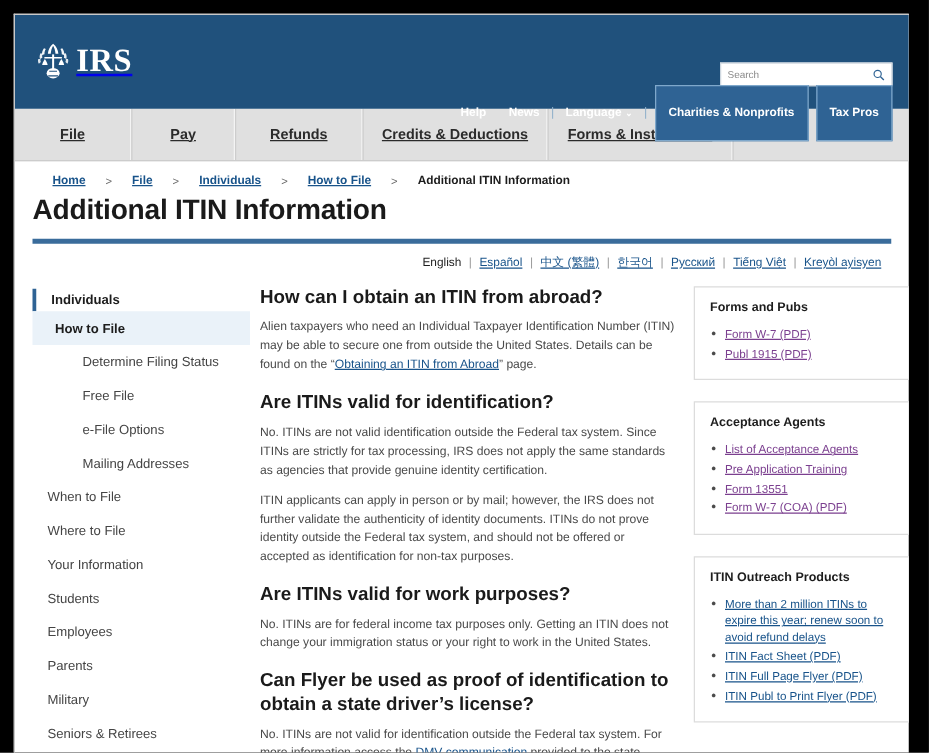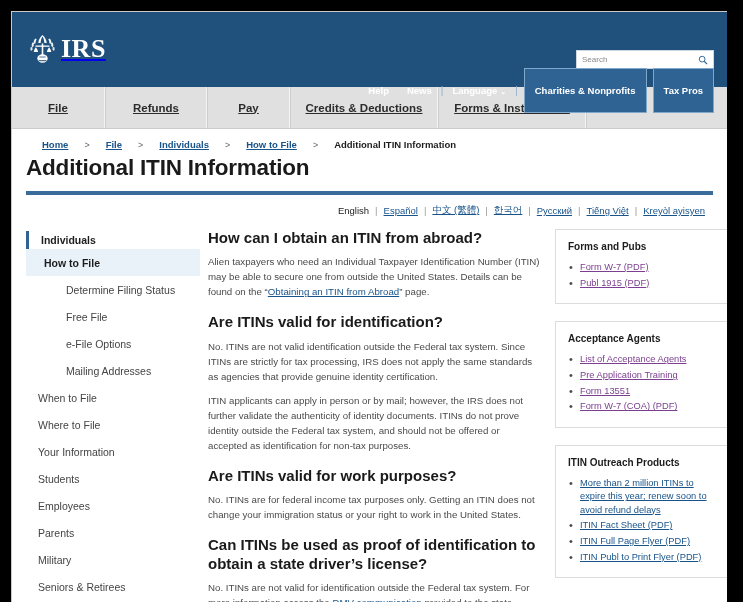--- a/index.html
+++ b/index.html
@@ -263,22 +263,22 @@
         <span>Language</span><span class="lang-caret">⌄</span>
       </a>
       <span class="sep">|</span>
       <a href="#" class="util-btn">Charities &amp; Nonprofits</a>
       <a href="#" class="util-btn">Tax Pros</a>
     </div>
   </div>
 
   <div class="mainnav">
     <a href="#" class="item n0">File</a>
+    <a href="#" class="item n1">Pay</a>
     <a href="#" class="item n2">Refunds</a>
-    <a href="#" class="item n1">Pay</a>
     <a href="#" class="item n3">Credits &amp; Deductions</a>
     <a href="#" class="item n4">Forms &amp; Instructions</a>
     <div class="filler"></div>
   </div>
 
   <div class="crumb">
     <a href="#">Home</a>
     <span class="arrow">&gt;</span>
     <a href="#">File</a>
     <span class="arrow">&gt;</span>
@@ -332,21 +332,21 @@
       <h2 class="h2">How can I obtain an ITIN from abroad?</h2>
       <p class="p"><span>Alien taxpayers who need an Individual Taxpayer Identification Number (ITIN) may be able to secure one from outside the United States. Details can be found on the “</span><a href="#">Obtaining an ITIN from Abroad</a><span>” page.</span></p>
 
       <h2 class="h2 tight">Are ITINs valid for identification?</h2>
       <p class="p">No. ITINs are not valid identification outside the Federal tax system. Since ITINs are strictly for tax processing, IRS does not apply the same standards as agencies that provide genuine identity certification.</p>
       <p class="p">ITIN applicants can apply in person or by mail; however, the IRS does not further validate the authenticity of identity documents. ITINs do not prove identity outside the Federal tax system, and should not be offered or accepted as identification for non-tax purposes.</p>
 
       <h2 class="h2 tight">Are ITINs valid for work purposes?</h2>
       <p class="p">No. ITINs are for federal income tax purposes only. Getting an ITIN does not change your immigration status or your right to work in the United States.</p>
 
-      <h2 class="h2 tight">Can ITINs be used as proof of identification to obtain a state driver’s license?</h2>
+      <h2 class="h2 tight">Can Flyer be used as proof of identification to obtain a state driver’s license?</h2>
       <p class="p"><span>No. ITINs are not valid for identification outside the Federal tax system. For more information access the </span><a href="#">DMV communication</a><span> provided to the state departments of motor vehicles.</span></p>
 
     </main>
 
     <aside class="col-right">
 
       <div class="box">
         <div class="box-title">Forms and Pubs</div>
         <ul>
           <li><a href="#" class="visited">Form W-7 (PDF)</a></li>

